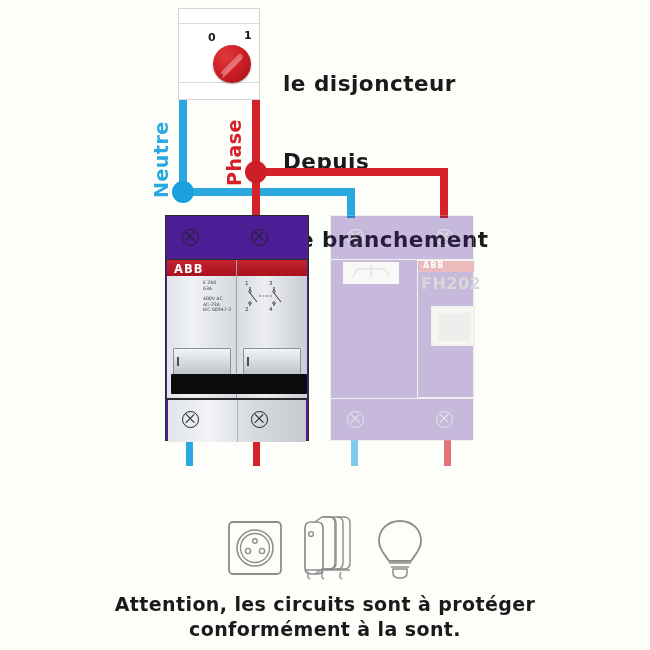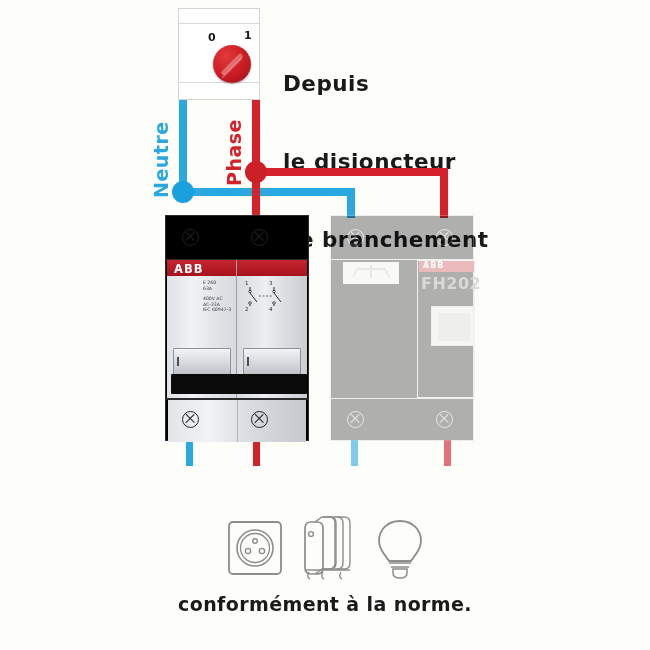--- a/index.html
+++ b/index.html
@@ -86,21 +86,21 @@
     letter-spacing:0.5px;
     transform-origin:left bottom;
     transform:rotate(-90deg);
     white-space:nowrap;
   }
 
   
   .device{
     position:absolute;
     box-sizing:border-box;
-    background:#000000;
+    background:#4c1d95;
   }
   .dev-abb{
     left:165px; top:215px;
     width:144px; height:226px;
     border:1.6px solid #2b2b2b;
   }
   .dev-fh{
     left:330px; top:215px;
     width:144px; height:226px;
     border:1.4px solid #cfcfcf;
@@ -206,22 +206,22 @@
     <div class="divider-bottom"></div>
     <span class="pos0">0</span>
     <span class="pos1">1</span>
     <div class="knob">
       <div class="slot"></div>
       <div class="slot2"></div>
     </div>
   </div>
 
   <div class="headline">
+    <div>le disjoncteur</div>
     <div>Depuis</div>
-    <div>le disjoncteur</div>
     <div>de branchement</div>
   </div>
 
   <div class="wire" style="left:179px;top:100px;width:8px;height:100px;background:#29a9e0;"></div>
   <div class="wire" style="left:183px;top:188px;width:172px;height:8px;background:#29a9e0;"></div>
   <div class="wire" style="left:347px;top:188px;width:8px;height:30px;background:#29a9e0;"></div>
   <div class="node" style="left:172px;top:181px;width:22px;height:22px;background:#1ba0de;"></div>
 
   <div class="wire" style="left:252px;top:100px;width:8px;height:118px;background:#d4212a;"></div>
   <div class="wire" style="left:256px;top:168px;width:192px;height:8px;background:#d4212a;"></div>
@@ -353,16 +353,17 @@
       <svg width="50" height="64" viewBox="0 0 50 64">
         <path d="M25 3 C12 3 4 12 4 23 C4 32 11 38 14 43 L36 43 C39 38 46 32 46 23 C46 12 38 3 25 3 Z" fill="none" stroke="#8d8d8d" stroke-width="1.8"></path>
         <line x1="14" y1="45" x2="36" y2="45" stroke="#8d8d8d" stroke-width="1.5"></line>
         <line x1="16" y1="49" x2="34" y2="49" stroke="#8d8d8d" stroke-width="1.5"></line>
         <path d="M18 51 L18 55 q0 5 7 5 q7 0 7 -5 L32 51 Z" fill="none" stroke="#8d8d8d" stroke-width="1.5"></path>
       </svg>
     </span>
   </div>
 
   <div class="caption caption-warn">
-    <div>conformément à la norme.</div>
+    <div>Attention, les circuits sont à protéger</div>
+    <div>conformément à la sont.</div>
   </div>
 
 </div>
 
 </body></html>

